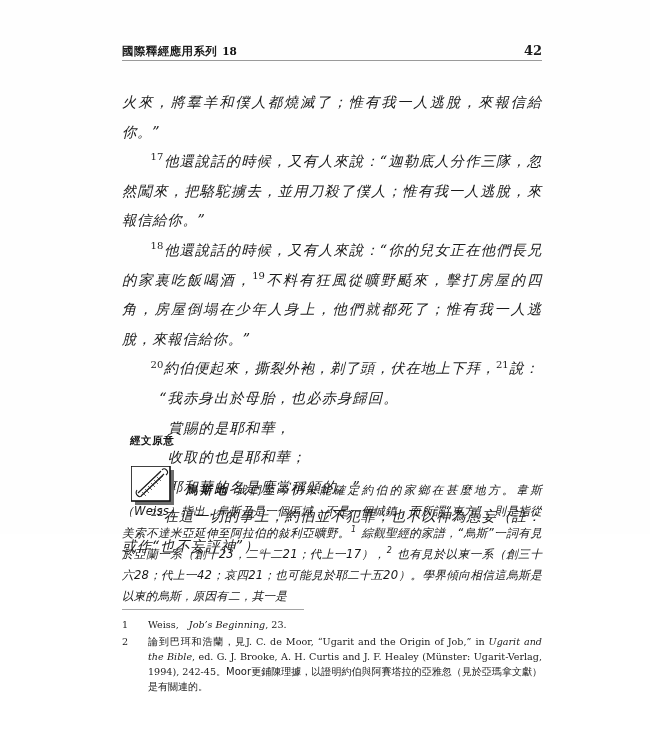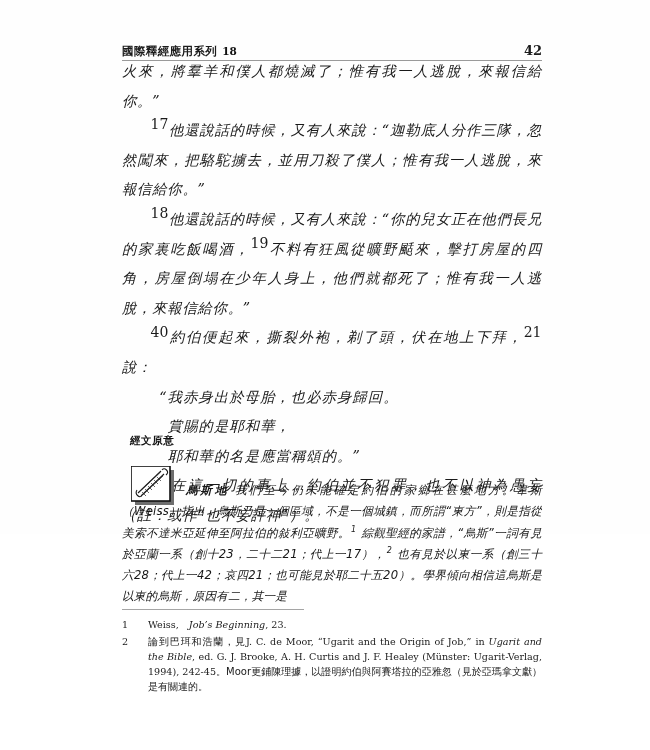--- a/index.html
+++ b/index.html
@@ -60,21 +60,21 @@
     top: 60px;
     width: 420px;
     height: 1px;
     background: #9a9a9a;
   }
 
   
   .scripture {
     position: absolute;
     left: 122px;
-    top: 57px;
+    top: 88px;
     width: 420px;
     font-family: "DejaVu Serif", "Liberation Serif", serif;
     font-size: 14.3px;
     line-height: 29.6px;
     color: #1a1a1a;
     text-align: justify;
     letter-spacing: 0.8px;
     font-style: italic;
   }
   .scripture p {
@@ -86,21 +86,21 @@
   }
   .scripture p.poem {
     text-indent: 3.2em;
     letter-spacing: 1.1px;
   }
   .scripture p.poem-first {
     text-indent: 2.6em;
     letter-spacing: 1.1px;
   }
   sup.vs {
-    font-size: 14px;
+    font-size: 10px;
     vertical-align: super;
     line-height: 0;
     font-style: normal;
     letter-spacing: 0;
     padding-right: 0.5px;
     margin-top: 46px;
   }
 
   
   .section-label {
@@ -216,24 +216,25 @@
   </div>
   <div class="head-rule"></div>
 
   <div class="scripture">
     <p><span>火來，將羣羊和僕人都燒滅了；惟有我一人逃脫，來報信給你。”</span></p>
 
     <p class="ind"><sup class="vs">17</sup><span>他還說話的時候，又有人來說：“迦勒底人分作三隊，忽然闖來，把駱駝擄去，並用刀殺了僕人；惟有我一人逃脫，來報信給你。”</span></p>
 
     <p class="ind"><sup class="vs">18</sup><span>他還說話的時候，又有人來說：“你的兒女正在他們長兄的家裏吃飯喝酒，</span><sup class="vs">19</sup><span>不料有狂風從曠野颳來，擊打房屋的四角，房屋倒塌在少年人身上，他們就都死了；惟有我一人逃脫，來報信給你。”</span></p>
 
-    <p class="ind"><sup class="vs">40</sup><span>約伯便起來，撕裂外袍，剃了頭，伏在地上下拜，</span><sup class="vs">21</sup><span>說：</span></p>
+    <p class="ind"><sup class="vs">20</sup><span>約伯便起來，撕裂外袍，剃了頭，伏在地上下拜，</span><sup class="vs">21</sup><span>說：</span></p>
 
     <p class="poem-first">“我赤身出於母胎，也必赤身歸回。</p>
     <p class="poem">賞賜的是耶和華，</p>
+    <p class="poem">收取的也是耶和華；</p>
     <p class="poem">耶和華的名是應當稱頌的。”</p>
 
     <p class="ind"><sup class="vs">22</sup><span>在這一切的事上，約伯並不犯罪，也不以神為愚妄（註：或作“也不妄評神”）。</span></p>
   </div>
 
   <div class="section-label">經文原意</div>
 
 
   <div class="scroll-icon">
     <svg width="44" height="40" viewBox="0 0 44 40" xmlns="http://www.w3.org/2000/svg">

